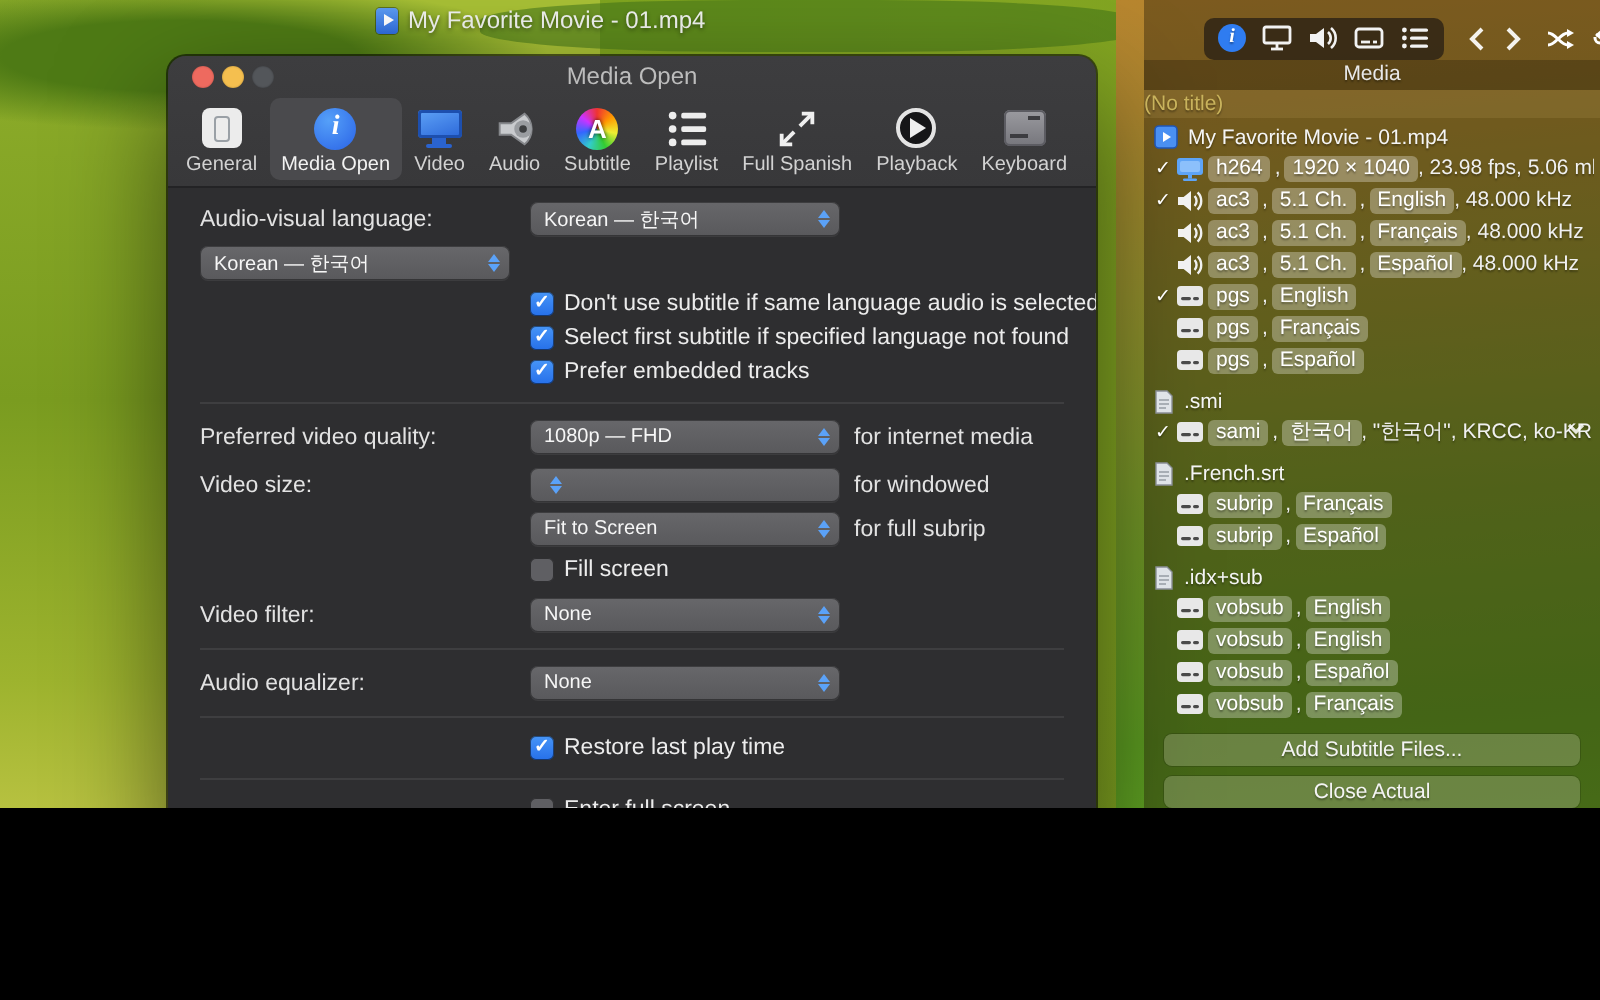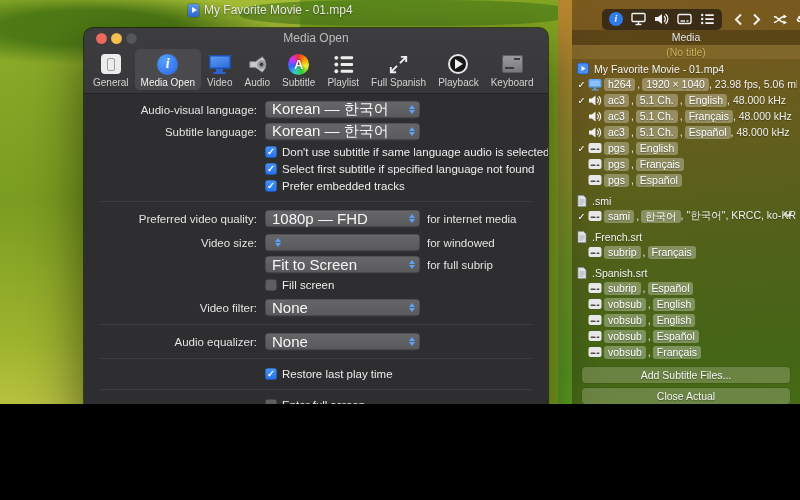--- a/index.html
+++ b/index.html
@@ -69,26 +69,26 @@
     display:flex;align-items:center;justify-content:center;}
   .ic-play div{margin-left:2px;border-left:8px solid #efefef;border-top:5px solid transparent;border-bottom:5px solid transparent;}
   .ic-key{width:21px;height:18px;border-radius:3px;background:linear-gradient(#9b9ba0,#76767c);
     box-shadow:inset 0 0 0 1px #5c5c62;position:relative;}
   .ic-key::after{content:"";position:absolute;right:3px;top:3px;width:6px;height:2px;background:#3c3c40;}
   .ic-key::before{content:"";position:absolute;left:3px;bottom:4px;width:9px;height:2px;background:#3c3c40;}
 
   
   .form{padding-top:7px;font-size:11.5px;}
   .frow{display:flex;align-items:center;margin:0 16px 5px 16px;min-height:17px;}
-  .flabel{width:157px;text-align:right;margin-right:8px;color:#e2e2e2;white-space:nowrap;}
+  .flabel{width:157px;text-align:left;margin-right:8px;color:#e2e2e2;white-space:nowrap;}
   .fsuffix{margin-left:7px;color:#e2e2e2;white-space:nowrap;}
   .popup{width:155px;height:17px;border-radius:4px;background:linear-gradient(#67676a,#59595c);
     box-shadow:inset 0 0 0 .5px rgba(0,0,0,.4),0 .5px 0 rgba(255,255,255,.07);
     display:flex;align-items:center;padding:0 3px 0 7px;}
-  .popup .pv{flex:1;color:#f6f6f6;font-size:15px;white-space:nowrap;overflow:hidden;}
+  .popup .pv{flex:1;color:#f6f6f6;font-size:10px;white-space:nowrap;overflow:hidden;}
   .pchev{display:flex;flex-direction:column;align-items:center;gap:1px;width:11px;}
   .pchev i{display:block;width:0;height:0;border-left:3.5px solid transparent;border-right:3.5px solid transparent;}
   .pchev i.up{border-bottom:4px solid #5ba2f8;}
   .pchev i.dn{border-top:4px solid #5ba2f8;}
   .cbrow{display:flex;align-items:center;margin:0 16px 3px 181px;min-height:14px;gap:5px;}
   .cbox{width:12px;height:12px;border-radius:3px;background:#5f5f63;box-shadow:inset 0 0 0 .5px rgba(0,0,0,.5);
     color:#fff;font-size:9.5px;line-height:12px;text-align:center;font-weight:bold;flex:0 0 auto;}
   .cbox.on{background:linear-gradient(#4795f7,#2670ea);}
   .cblabel{color:#ececec;white-space:nowrap;}
   .sep{height:1px;background:#3e3e40;margin:8px 16px;}
@@ -99,21 +99,21 @@
   .p-toolbar{display:flex;align-items:center;height:30px;padding:8px 7px 0 30px;gap:6px;}
   .p-ibox{display:flex;align-items:center;gap:8px;background:rgba(42,32,20,.8);border-radius:5px;
     padding:3px 7px;height:21px;}
   .p-ibox .pic,.p-nav .pic{display:flex;align-items:center;justify-content:center;}
   .p-sp{flex:1;}
   .p-nav{display:flex;gap:9px;margin-right:6px;}
   .p-mode{display:flex;gap:7px;}
   .ic-infoS{width:14px;height:14px;border-radius:50%;background:#2f7cf0;color:#fff;text-align:center;
     font-family:"Liberation Serif",serif;font-style:italic;font-weight:bold;font-size:10px;line-height:14px;}
   .p-mediabar{height:15px;background:rgba(0,0,0,.22);text-align:center;line-height:15px;color:#e8e8e8;}
-  .p-notitle{height:14px;background:rgba(255,225,150,.10);text-align:center;line-height:14px;color:#c9b35c;}
+  .p-notitle{height:14px;background:rgba(255,225,150,.10);line-height:14px;color:#c9b35c;}
   .p-list{padding:2px 3px 0 3px;}
   .pg-head{display:flex;align-items:center;gap:5px;padding:1px 2px;height:15px;white-space:nowrap;color:#f5f5f5;}
   .pg-head.later{margin-top:5px;}
   .p-row{display:flex;align-items:center;height:16px;white-space:nowrap;position:relative;overflow:hidden;}
   .p-chk{width:13px;text-align:center;font-size:9.5px;color:#fff;flex:0 0 auto;}
   .p-tico{width:16px;display:flex;align-items:center;flex:0 0 auto;}
   .pill{background:rgba(255,255,255,.30);border-radius:3px;padding:0 4px;line-height:13px;color:#fff;}
   .pcomma{margin:0 2px;color:#f0f0f0;}
   .pextra{color:#f0f0f0;}
   .p-exp{position:absolute;right:4px;top:3px;}
@@ -240,21 +240,20 @@
         <span class="flabel">Audio-visual language:</span>
         <div class="popup">
           <span class="pv">Korean — 한국어</span>
           <span class="pchev">
               <i class="up"></i>
               <i class="dn"></i>
             </span>
         </div>
       </div>
       <div class="frow">
-        <span class="flabel">Subtitle language:</span>
         <div class="popup">
           <span class="pv">Korean — 한국어</span>
           <span class="pchev">
               <i class="up"></i>
               <i class="dn"></i>
             </span>
         </div>
       </div>
       <div class="cbrow">
         <span class="cbox on">✓</span>
@@ -578,43 +577,43 @@
             <svg width="14" height="12" viewBox="0 0 14 12">
               <rect x=".5" y="1" width="13" height="10" rx="2" fill="#e8e8e8"></rect>
               <rect x="2.5" y="6.5" width="5" height="1.6" rx=".8" fill="#4a4a4a"></rect>
               <rect x="8.5" y="6.5" width="3" height="1.6" rx=".8" fill="#4a4a4a"></rect>
             </svg>
           </span>
           <span class="pill">subrip</span>
           <span class="pcomma">,</span>
           <span class="pill">Français</span>
         </div>
+        <div class="p-row">
+          <span class="p-chk"></span>
+          <span class="p-tico">
+            <svg width="14" height="12" viewBox="0 0 14 12">
+              <rect x=".5" y="1" width="13" height="10" rx="2" fill="#e8e8e8"></rect>
+              <rect x="2.5" y="6.5" width="5" height="1.6" rx=".8" fill="#4a4a4a"></rect>
+              <rect x="8.5" y="6.5" width="3" height="1.6" rx=".8" fill="#4a4a4a"></rect>
+            </svg>
+          </span>
+          <span class="pill">subrip</span>
+          <span class="pcomma">,</span>
+          <span class="pill">Español</span>
+        </div>
         <div class="pg-head later">
           <span>
             <svg width="10" height="12" viewBox="0 0 10 12">
               <path d="M1 .5 H6.5 L9 3 V11.5 H1 Z" fill="#dfe3e8" stroke="#8a8f96" stroke-width=".7"></path>
               <line x1="2.5" y1="5" x2="7.5" y2="5" stroke="#9aa0a8" stroke-width=".8"></line>
               <line x1="2.5" y1="7" x2="7.5" y2="7" stroke="#9aa0a8" stroke-width=".8"></line>
               <line x1="2.5" y1="9" x2="6" y2="9" stroke="#9aa0a8" stroke-width=".8"></line>
             </svg>
           </span>
-          <span>.Spanish.srt</span>
-        </div>
-        <div class="p-row">
-          <span class="p-chk"></span>
-          <span class="p-tico">
-            <svg width="14" height="12" viewBox="0 0 14 12">
-              <rect x=".5" y="1" width="13" height="10" rx="2" fill="#e8e8e8"></rect>
-              <rect x="2.5" y="6.5" width="5" height="1.6" rx=".8" fill="#4a4a4a"></rect>
-              <rect x="8.5" y="6.5" width="3" height="1.6" rx=".8" fill="#4a4a4a"></rect>
-            </svg>
-          </span>
-          <span class="pill">subrip</span>
-          <span class="pcomma">,</span>
-          <span class="pill">Español</span>
+          <span>.idx+sub</span>
         </div>
         <div class="p-row">
           <span class="p-chk"></span>
           <span class="p-tico">
             <svg width="14" height="12" viewBox="0 0 14 12">
               <rect x=".5" y="1" width="13" height="10" rx="2" fill="#e8e8e8"></rect>
               <rect x="2.5" y="6.5" width="5" height="1.6" rx=".8" fill="#4a4a4a"></rect>
               <rect x="8.5" y="6.5" width="3" height="1.6" rx=".8" fill="#4a4a4a"></rect>
             </svg>
           </span>

